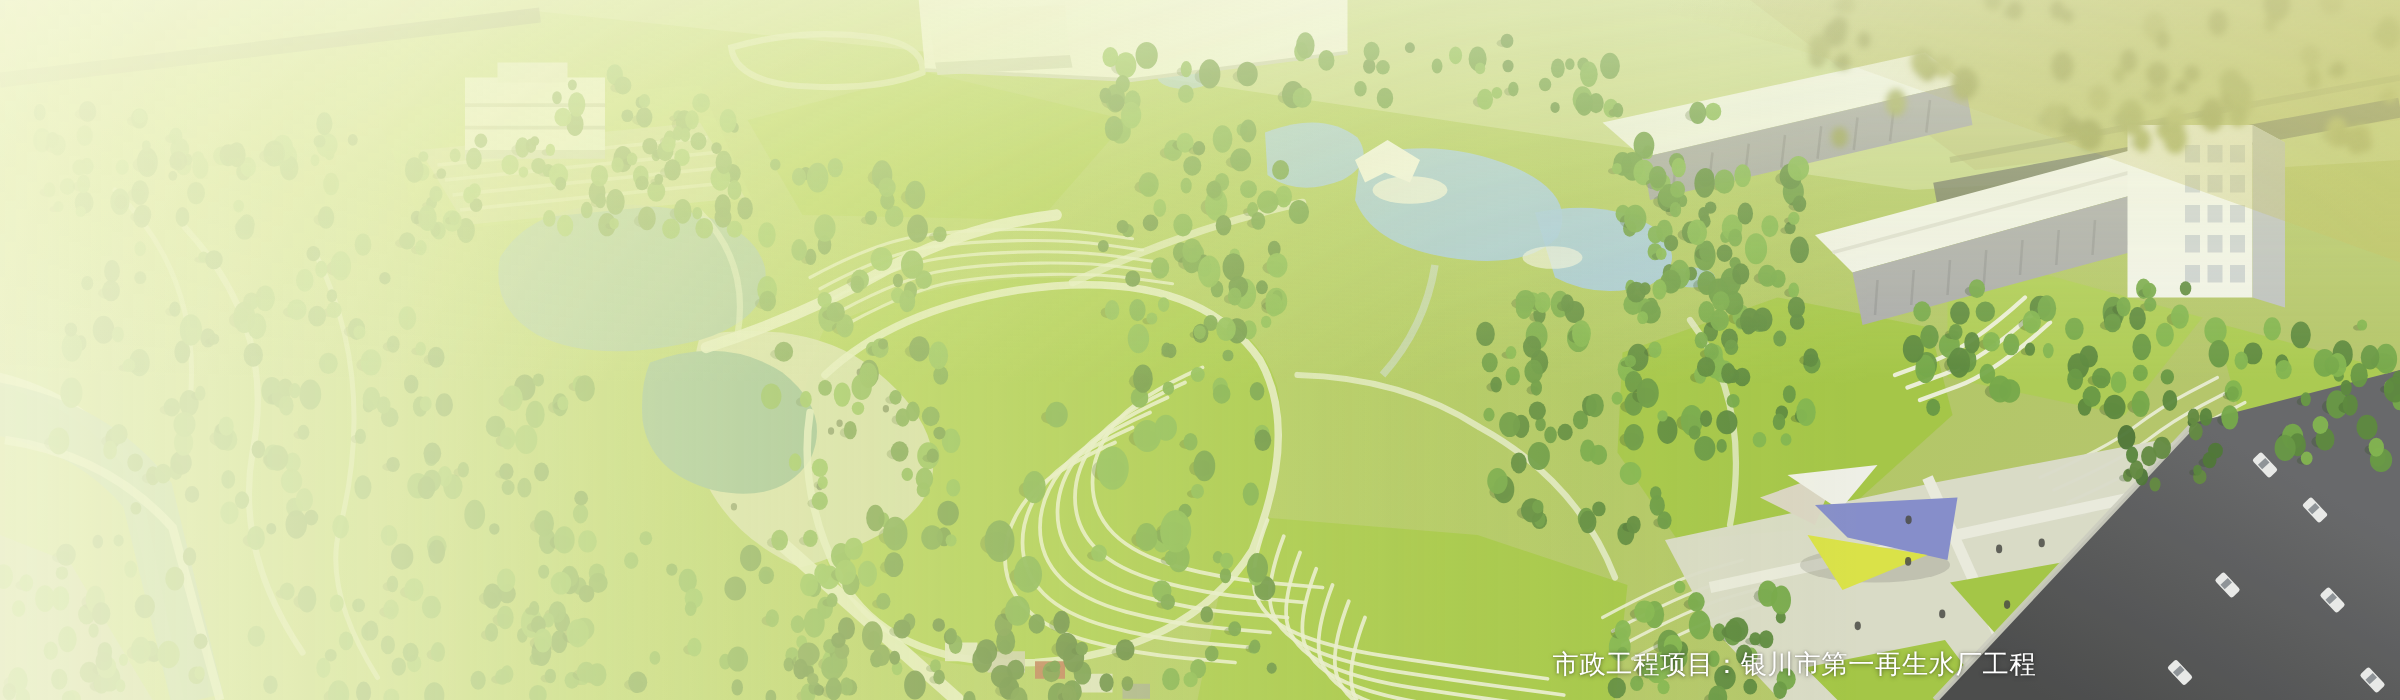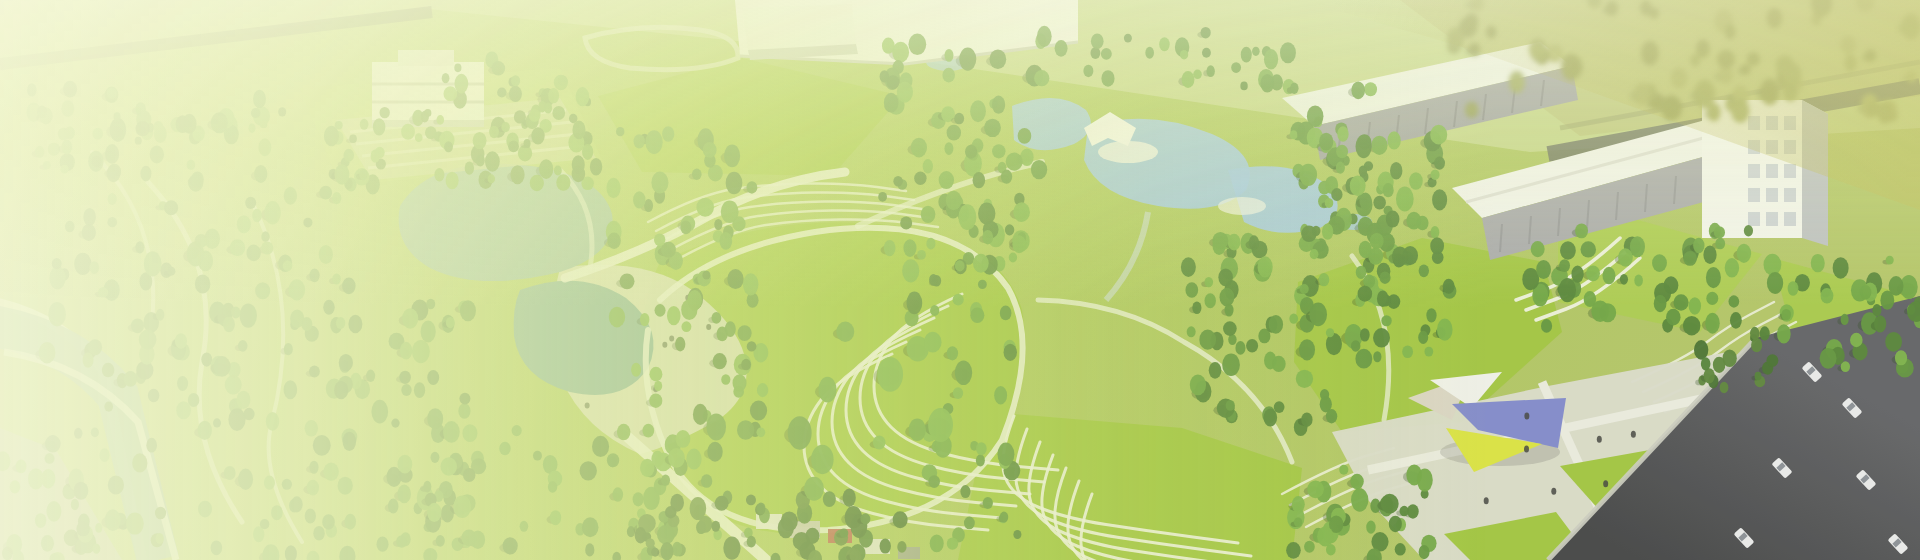--- a/index.html
+++ b/index.html
@@ -1670,13 +1670,16 @@
         <ellipse cx="1870.4411570099182" cy="55.74414119357243" rx="6.040072071086615" ry="6.495305572607547" fill="#8c954e" opacity="0.96"></ellipse>
         <ellipse cx="1653.8760982989334" cy="13.083814079873264" rx="5.205867021996528" ry="5.889986182918327" fill="#8c954e" opacity="0.96"></ellipse>
       </g>
       <g>
         <rect x="0" y="0" width="1920" height="560" fill="url(#gLeft)"></rect>
         <rect x="0" y="0" width="1920" height="560" fill="url(#gTop)"></rect>
         <polygon points="1300,0 1920,0 1920,210 1480,52" fill="url(#gTR)"></polygon>
         <rect x="0" y="0" width="1920" height="560" fill="rgba(238,242,182,0.10)"></rect>
       </g>
     </svg>
+  <div class="caption">
+    <span>市政工程项目：银川市第一再生水厂工程</span>
+  </div>
 </div>
 
 </body></html>

